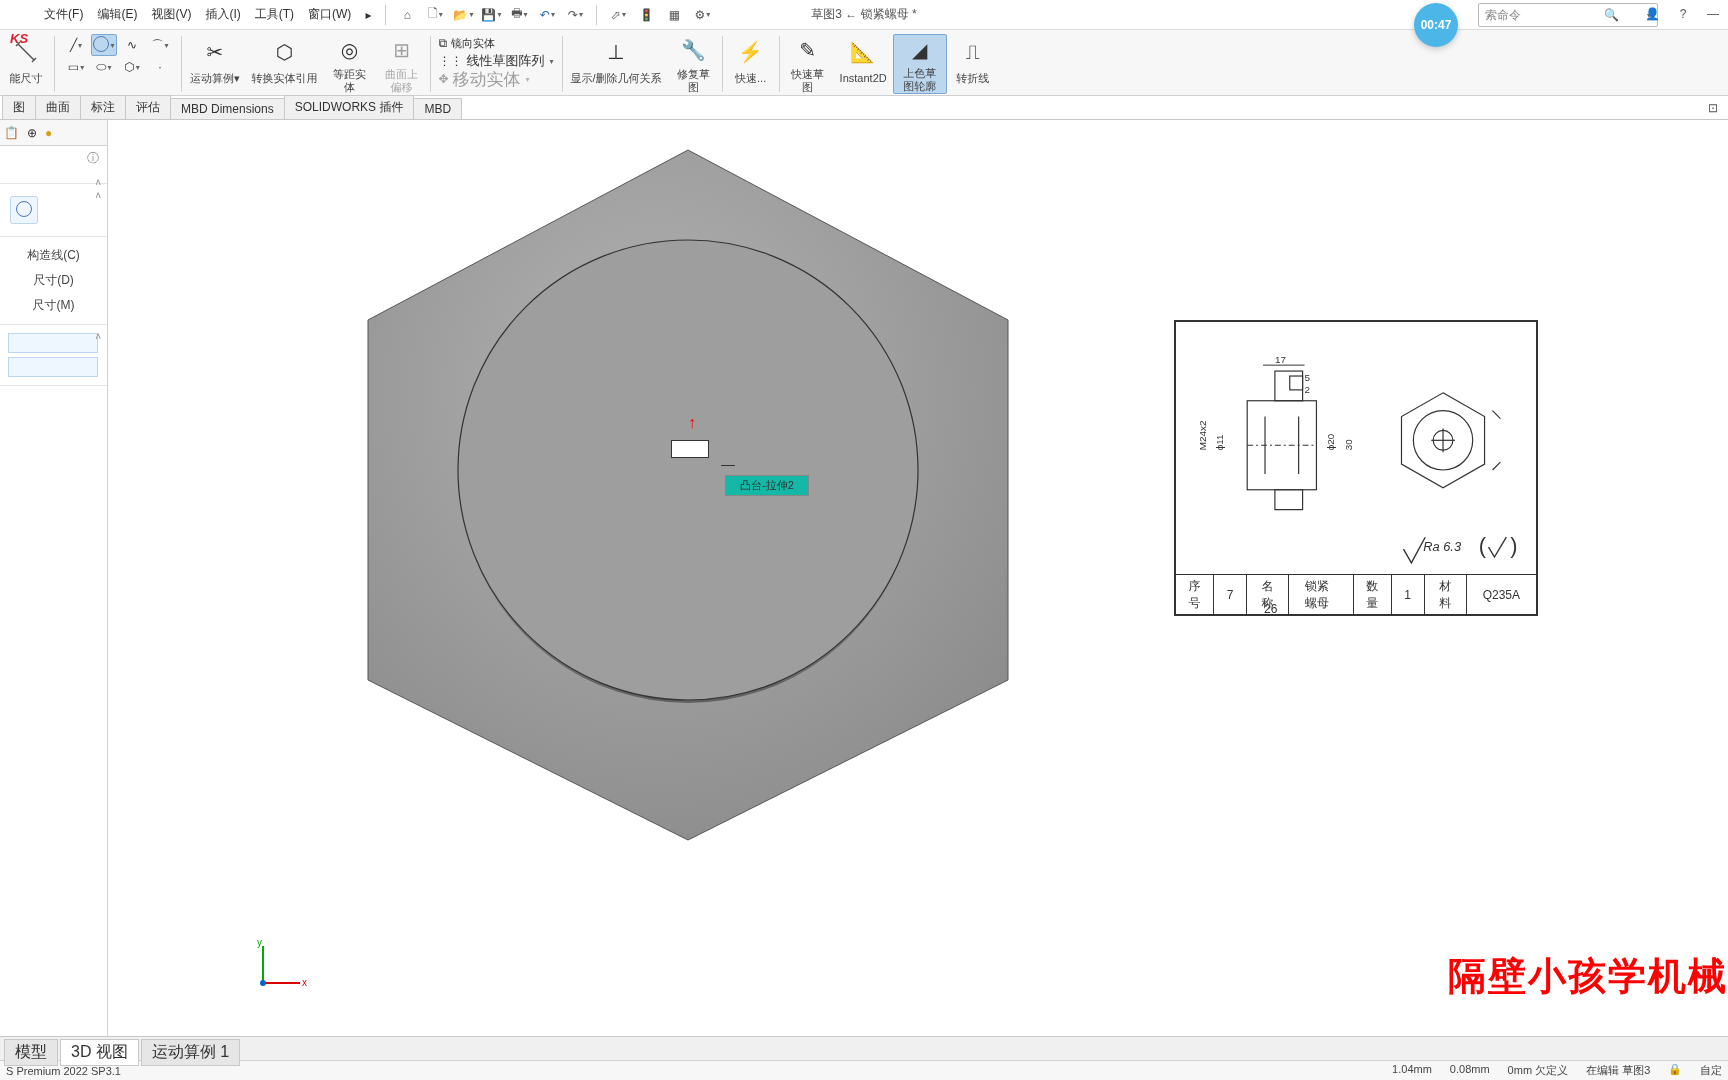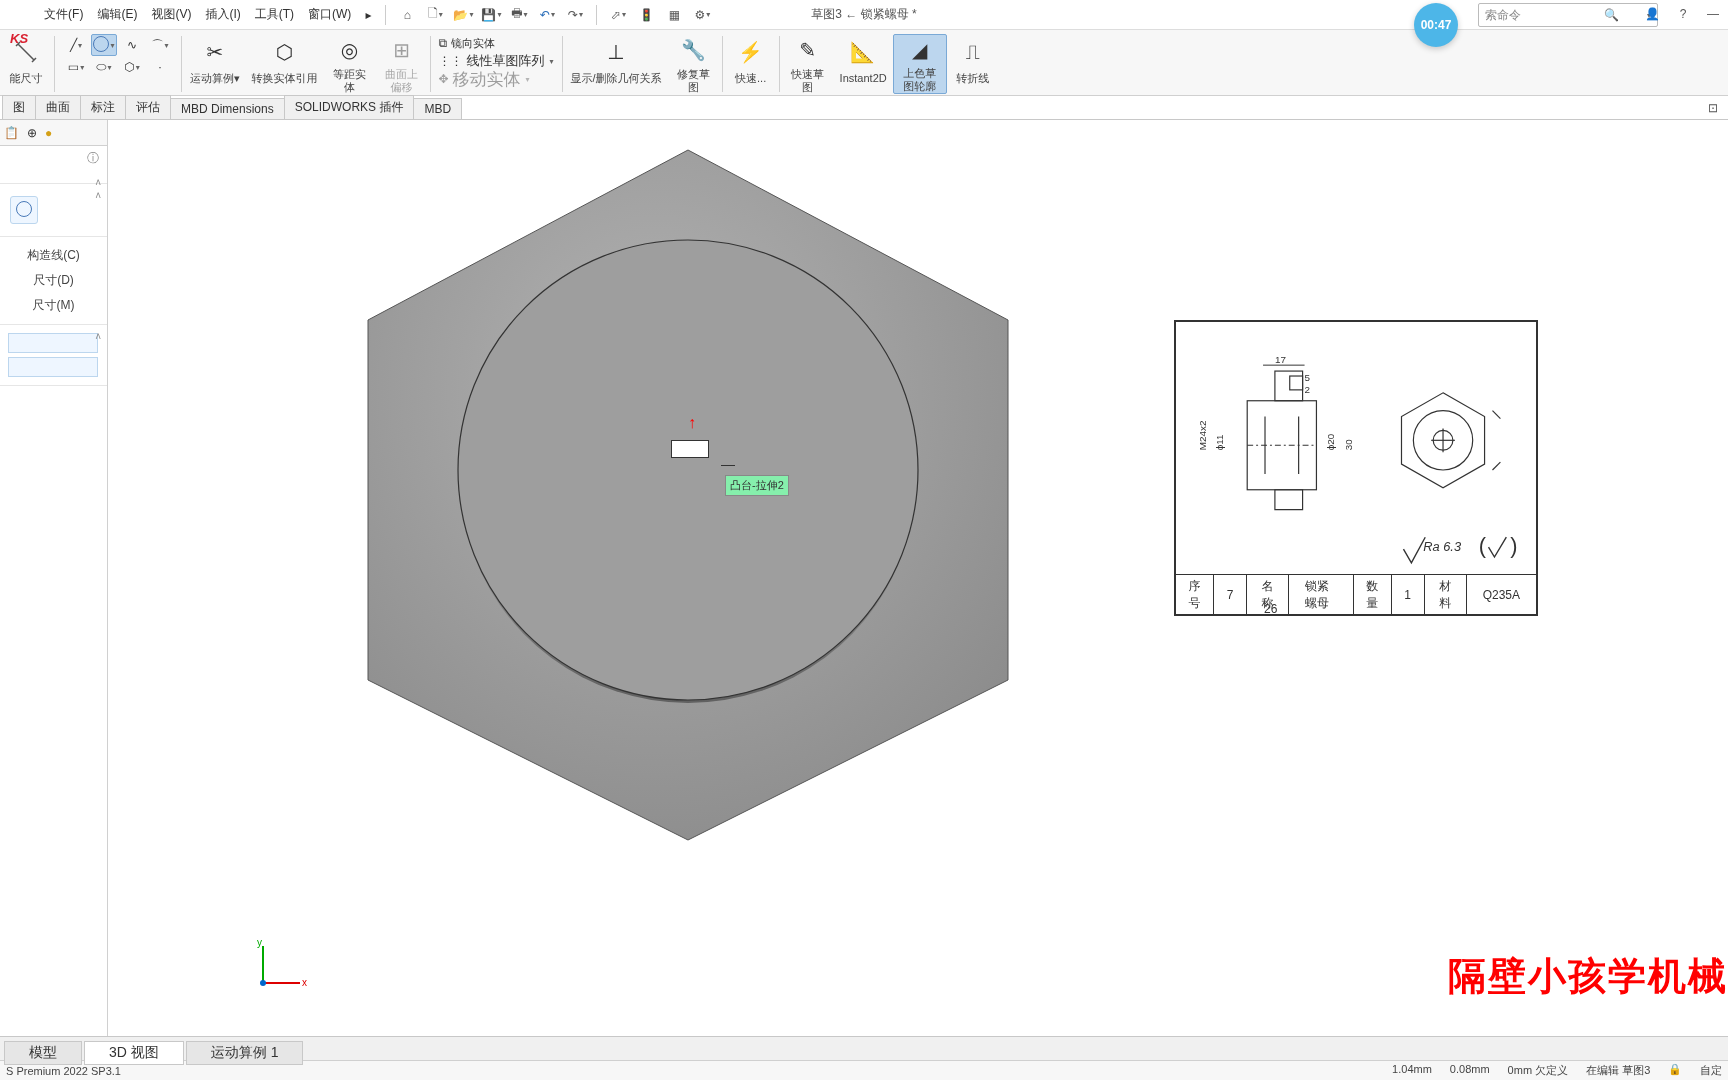--- a/index.html
+++ b/index.html
@@ -45,21 +45,21 @@
 
 
 .breadcrumb { position: absolute; left: 120px; top: 122px; display: flex; align-items: center; gap: 4px; font-size: 12px; }
 .bc-icon { width: 12px; height: 12px; background: #f2c94c; border: 1px solid #b08a1a; }
 
 
 .canvas { flex: 1; background: #fff; position: relative; }
 .hex { position: absolute; left: 220px; top: 20px; }
 .cursor-box { position: absolute; left: 563px; top: 320px; width: 38px; height: 18px; background: #fff; border: 1px solid #333; }
 .cursor-arrow { position: absolute; left: 580px; top: 294px; color: red; font-size: 16px; font-weight: bold; }
-.tooltip { position: absolute; left: 617px; top: 355px; background: #86efac; border: 1px solid #888; padding: 2px 4px; font-size: 11px; color: #333; }
+.tooltip { position: absolute; left: 617px; top: 355px; background: #14b8a6; border: 1px solid #888; padding: 2px 14px; font-size: 11px; color: #333; }
 .symbol-row { position: absolute; left: 613px; top: 336px; display: flex; gap: 6px; font-size: 14px; color: #333; }
 
 
 .triad { position: absolute; left: 140px; bottom: 38px; }
 
 
 .drawing-ref { position: absolute; right: 190px; top: 200px; width: 364px; height: 296px; background: #fff; border: 2px solid #333; }
 .drawing-ref svg { width: 100%; height: 100%; }
 .drawing-ref .tbl { position: absolute; bottom: 0; left: 0; right: 0; height: 40px; border-top: 1px solid #333; display: flex; }
 .drawing-ref .tbl .cell { border-right: 1px solid #333; display: flex; align-items: center; justify-content: center; font-size: 12px; padding: 0 16px; }
@@ -70,21 +70,21 @@
 
 
 .timer { position: absolute; right: 270px; top: 3px; width: 44px; height: 44px; border-radius: 50%; background: #4db6e8; color: #fff; display: flex; align-items: center; justify-content: center; font-size: 12px; font-weight: bold; box-shadow: 0 2px 6px rgba(0,0,0,0.2); z-index: 100; }
 
 
 .view-tb { position: absolute; left: 600px; top: 121px; display: flex; gap: 6px; align-items: center; }
 .view-tb .tb-icon { width: 20px; height: 20px; }
 
 
 .bottom-tabs { height: 24px; background: #f0f0f0; border-top: 1px solid #c8c8c8; display: flex; align-items: center; padding-left: 4px; }
-.btab { padding: 2px 24px; border: 1px solid #c8c8c8; background: #fff; margin-right: 2px; font-size: 14px; cursor: pointer; margin-top: 8px; }
+.btab { padding: 2px 10px; border: 1px solid #c8c8c8; background: #fff; margin-right: 2px; font-size: 16px; cursor: pointer; margin-top: 8px; }
 .btab.inactive { background: #e6e6e6; }
 
 
 .statusbar { height: 20px; background: #f7f7f7; border-top: 1px solid #d0d0d0; display: flex; align-items: center; padding: 0 6px; font-size: 11px; color: #444; gap: 16px; }
 .statusbar .left { flex: 1; }
 .statusbar .right { display: flex; gap: 18px; }
 
 
 .circ-icon::before { content:''; display:inline-block; width:14px; height:14px; border:1.5px solid #4a7ab8; border-radius:50%; }
 </style>

